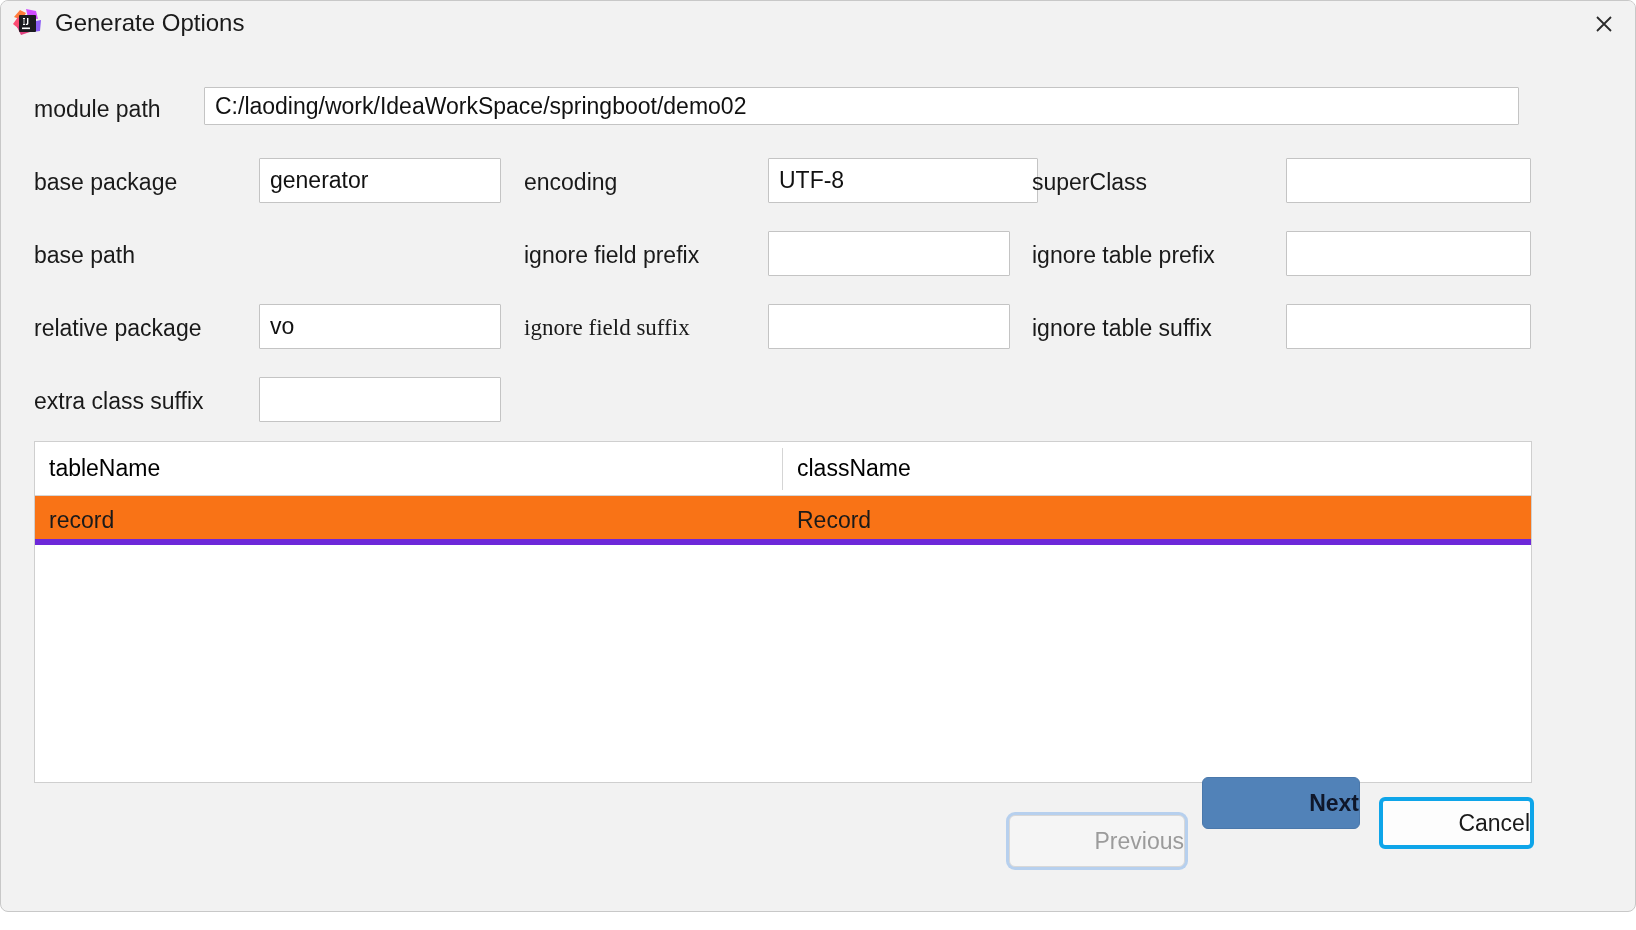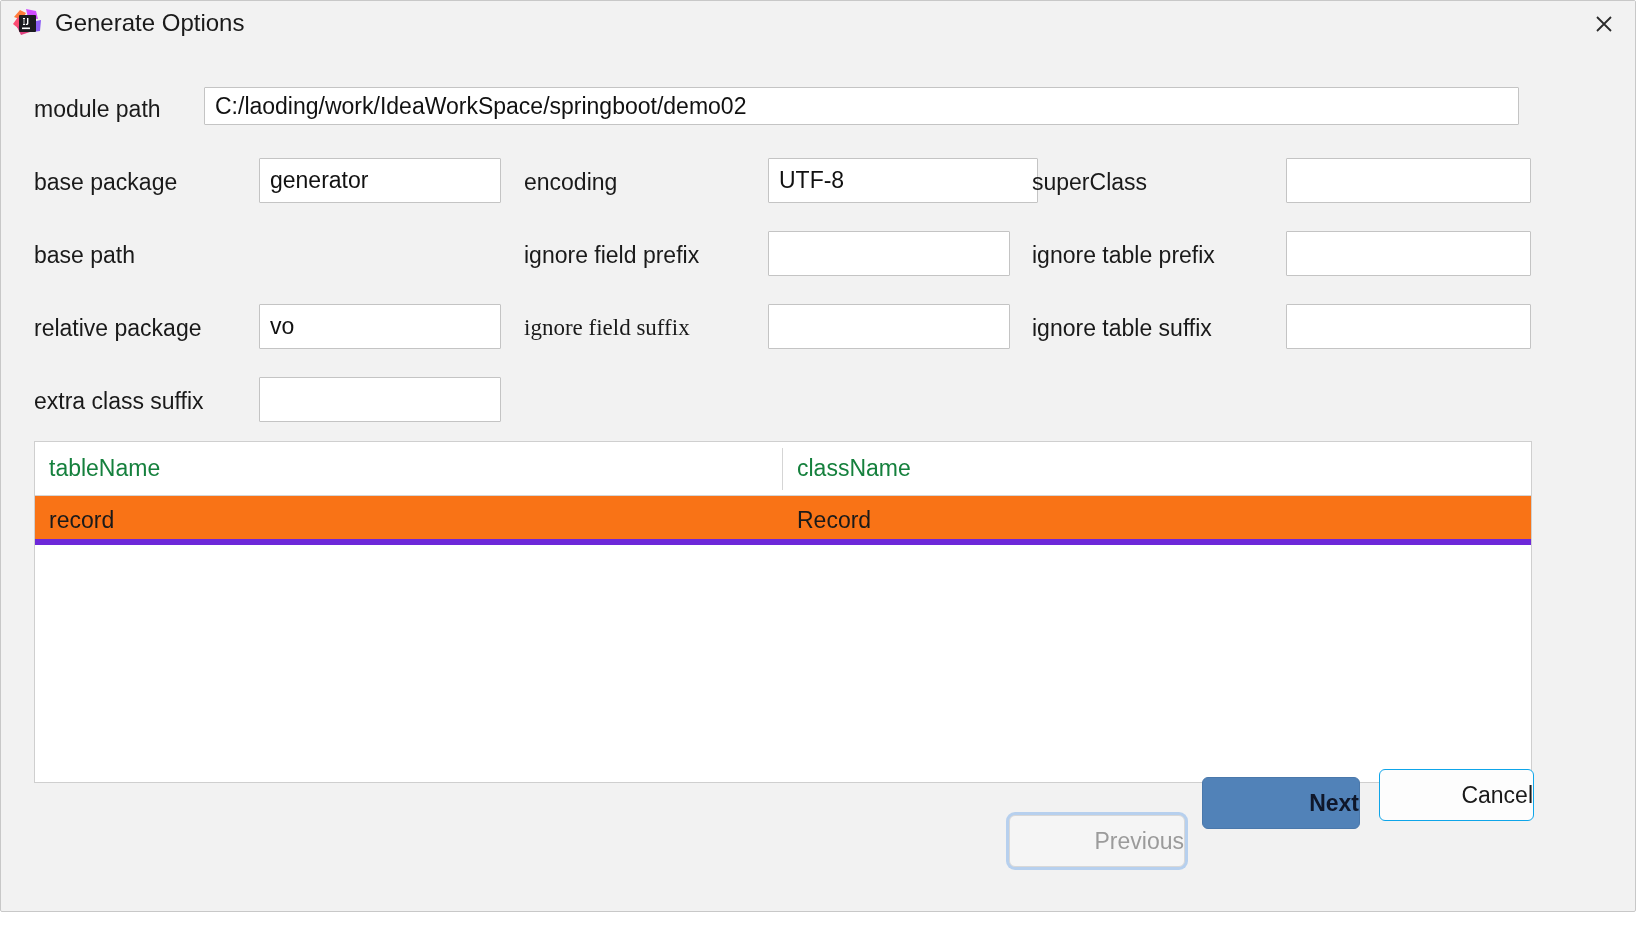--- a/index.html
+++ b/index.html
@@ -10,21 +10,21 @@
     font-family: "Liberation Sans", sans-serif;
     background: #ffffff;
   }
 
   #dialog {
     position: absolute;
     left: 0; top: 0;
     width: 1636px; height: 912px;
     background: #f2f2f2;
     border: 1px solid #c8c8c8;
-    border-radius: 2px;
+    border-radius: 8px;
     overflow: hidden;
   }
 
   
   #titlebar {
     position: absolute;
     left: 0; top: 0;
     width: 100%; height: 48px;
     background: #f2f2f2;
   }
@@ -85,21 +85,21 @@
   #thead {
     position: relative;
     height: 54px;
     border-bottom: 1px solid #d5d5d5;
     background: #ffffff;
   }
   .th {
     position: absolute;
     top: 0; height: 53px; line-height: 53px;
     font-size: 23px;
-    color: #15803d;
+    color: #000000;
     padding-left: 14px;
     white-space: nowrap;
     overflow: hidden;
   }
   #th-sep {
     position: absolute;
     left: 747px; top: 6px;
     width: 1px; height: 42px;
     background: #d5d5d5;
   }
@@ -142,24 +142,24 @@
   }
   #btn-next {
     left: 1201px; top: 776px;
     width: 158px;
     background: #5182b8;
     border: 1px solid #4a78ab;
     color: #0f172a;
     font-weight: bold;
   }
   #btn-cancel {
-    left: 1378px; top: 768px;
+    left: 1378px; top: 796px;
     width: 155px;
     background: #fdfdfd;
-    border: 1px solid #0ea5e9;
+    border: 4px solid #0ea5e9;
     color: #1a1a1a;
   }
 
   
   #behind-strip {
     position: absolute;
     left: 0; top: 914px;
     width: 1636px; height: 16px;
     background: #ffffff;
     overflow: hidden;

